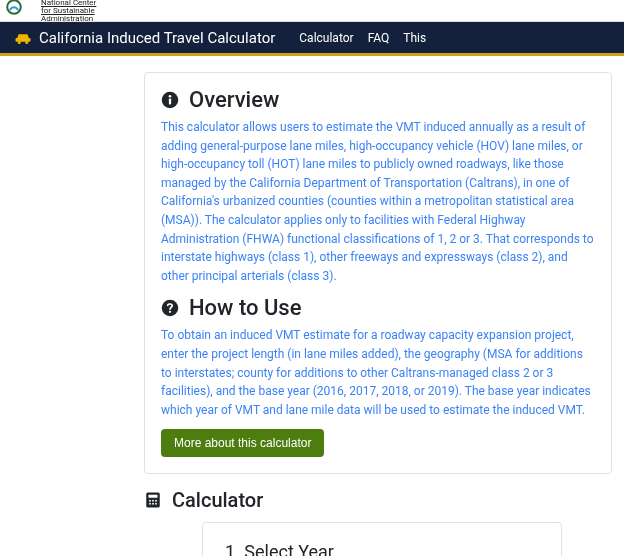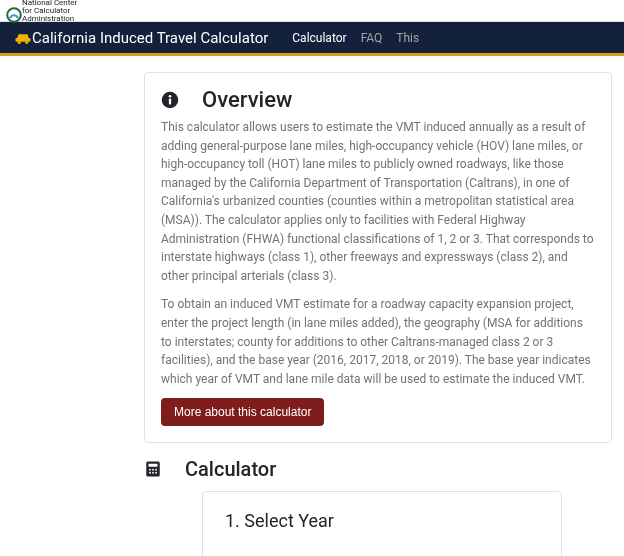--- a/index.html
+++ b/index.html
@@ -1,50 +1,50 @@
 <!DOCTYPE html>
 <html><head>
 <meta charset="utf-8">
 <style>
   * { box-sizing: border-box; margin: 0; padding: 0; }
   body { font-family: -apple-system, BlinkMacSystemFont, "Segoe UI", Roboto, "Helvetica Neue", Arial, sans-serif; background: #fff; color: #212529; width: 624px; }
   .top-strip { display: flex; align-items: center; padding: 2px 6px; border-bottom: 1px solid #e0e0e0; height: 22px; }
-  .logo-wrap { display: flex; align-items: flex-end; gap: 0; }
+  .logo-wrap { display: flex; align-items: flex-start; gap: 19px; text-decoration: underline; }
   .logo-svg { width: 16px; height: 16px; }
   .logo-text { font-size: 8px; line-height: 1; color: #222; }
   .navbar { background: #14213c; border-bottom: 3px solid #d4a017; display: flex; align-items: center; padding: 6px 14px; height: 34px; }
-  .brand { display: flex; align-items: center; gap: 0; text-decoration: none; }
+  .brand { display: flex; align-items: center; gap: 7px; text-decoration: none; }
   .brand-title { color: #fff; font-size: 15px; font-weight: 400; }
   .car-svg { width: 18px; height: 14px; }
   .nav-links { display: flex; gap: 14px; margin-left: 24px; }
   .nav-link { color: #fff; font-size: 12px; text-decoration: none; }
-  .nav-link.dim { color: #a3a3a3; text-align: right; }
+  .nav-link.dim { color: #ffffff; text-align: right; }
   .page { padding: 16px 12px 12px 12px; }
   .content-wrap { max-width: 468px; margin: 0 0 0 132px; }
   .card { border: 1px solid #dee2e6; border-radius: 4px; padding: 14px 16px 16px 16px; background: #fff; }
-  h2 { font-size: 22px; font-weight: 500; color: #212529; display: flex; align-items: center; gap: 23px; margin-bottom: 6px; }
+  h2 { font-size: 22px; font-weight: 500; color: #212529; display: flex; align-items: center; gap: 10px; margin-bottom: 6px; }
   h2.section { font-size: 20px; margin: 14px 0 6px 0; }
   .icon-circle { width: 18px; height: 18px; flex: none; }
-  p.body { font-size: 12px; line-height: 1.55; color: #737373; margin-bottom: 10px; }
-  .btn-primary { display: inline-block; background: #7f1d1d; color: #fff; border: none; border-radius: 4px; padding: 7px 13px; font-size: 12px; cursor: pointer; }
+  p.body { font-size: 12px; line-height: 1.55; color: #3b82f6; margin-bottom: 10px; }
+  .btn-primary { display: inline-block; background: #4d7c0f; color: #fff; border: none; border-radius: 4px; padding: 7px 13px; font-size: 12px; cursor: pointer; }
   .calc-card { border: 1px solid #dee2e6; border-radius: 4px; margin: 10px 0 0 58px; max-width: 360px; padding: 18px 22px 26px 22px; }
   .step-title { font-size: 18px; font-weight: 400; margin-bottom: 14px; }
 </style>
 </head>
 <body>
 
 <div class="top-strip">
   <a class="logo-wrap">
     <svg class="logo-svg" viewBox="0 0 40 40">
       <circle cx="20" cy="20" r="17" fill="none" stroke="#2a6b3f" stroke-width="5"></circle>
       <path d="M10 28 C14 18 26 18 30 28" fill="none" stroke="#2a9fd6" stroke-width="5"></path>
     </svg>
     <div class="logo-text">
       <div>National Center</div>
-      <div>for Calculator</div>
+      <div>for Sustainable</div>
       <div>Administration</div>
     </div>
   </a>
 </div>
 
 <nav class="navbar">
   <a class="brand">
     <svg class="car-svg" viewBox="0 0 24 18">
       <path d="M4 10 L6 4 H18 L20 10 H4 Z" fill="#f0b400"></path>
       <rect x="2" y="9" width="20" height="5" rx="1.5" fill="#f0b400"></rect>
@@ -67,20 +67,28 @@
       <h2>
         <svg class="icon-circle" viewBox="0 0 24 24">
           <circle cx="12" cy="12" r="11" fill="#212529"></circle>
           <circle cx="12" cy="7" r="1.8" fill="#fff"></circle>
           <rect x="10.5" y="10" width="3" height="8" rx="1" fill="#fff"></rect>
         </svg>
         <span>Overview</span>
       </h2>
       <p class="body">This calculator allows users to estimate the VMT induced annually as a result of adding general-purpose lane miles, high-occupancy vehicle (HOV) lane miles, or high-occupancy toll (HOT) lane miles to publicly owned roadways, like those managed by the California Department of Transportation (Caltrans), in one of California's urbanized counties (counties within a metropolitan statistical area (MSA)). The calculator applies only to facilities with Federal Highway Administration (FHWA) functional classifications of 1, 2 or 3. That corresponds to interstate highways (class 1), other freeways and expressways (class 2), and other principal arterials (class 3).</p>
 
+      <h2>
+        <svg class="icon-circle" viewBox="0 0 24 24">
+          <circle cx="12" cy="12" r="11" fill="#212529"></circle>
+          <path d="M9 8.5 C9 6 15 6 15 9 C15 11 12 11 12 13.5" stroke="#fff" stroke-width="2.2" fill="none" stroke-linecap="round"></path>
+          <circle cx="12" cy="17" r="1.5" fill="#fff"></circle>
+        </svg>
+        <span>How to Use</span>
+      </h2>
       <p class="body">To obtain an induced VMT estimate for a roadway capacity expansion project, enter the project length (in lane miles added), the geography (MSA for additions to interstates; county for additions to other Caltrans-managed class 2 or 3 facilities), and the base year (2016, 2017, 2018, or 2019). The base year indicates which year of VMT and lane mile data will be used to estimate the induced VMT.</p>
 
       <button class="btn-primary">More about this calculator</button>
     </div>
 
     <h2 class="section">
       <svg class="icon-circle" viewBox="0 0 24 24">
         <rect x="3" y="2" width="18" height="20" rx="2" fill="#212529"></rect>
         <rect x="6" y="5" width="12" height="4" fill="#fff"></rect>
         <circle cx="8" cy="13" r="1.2" fill="#fff"></circle>

